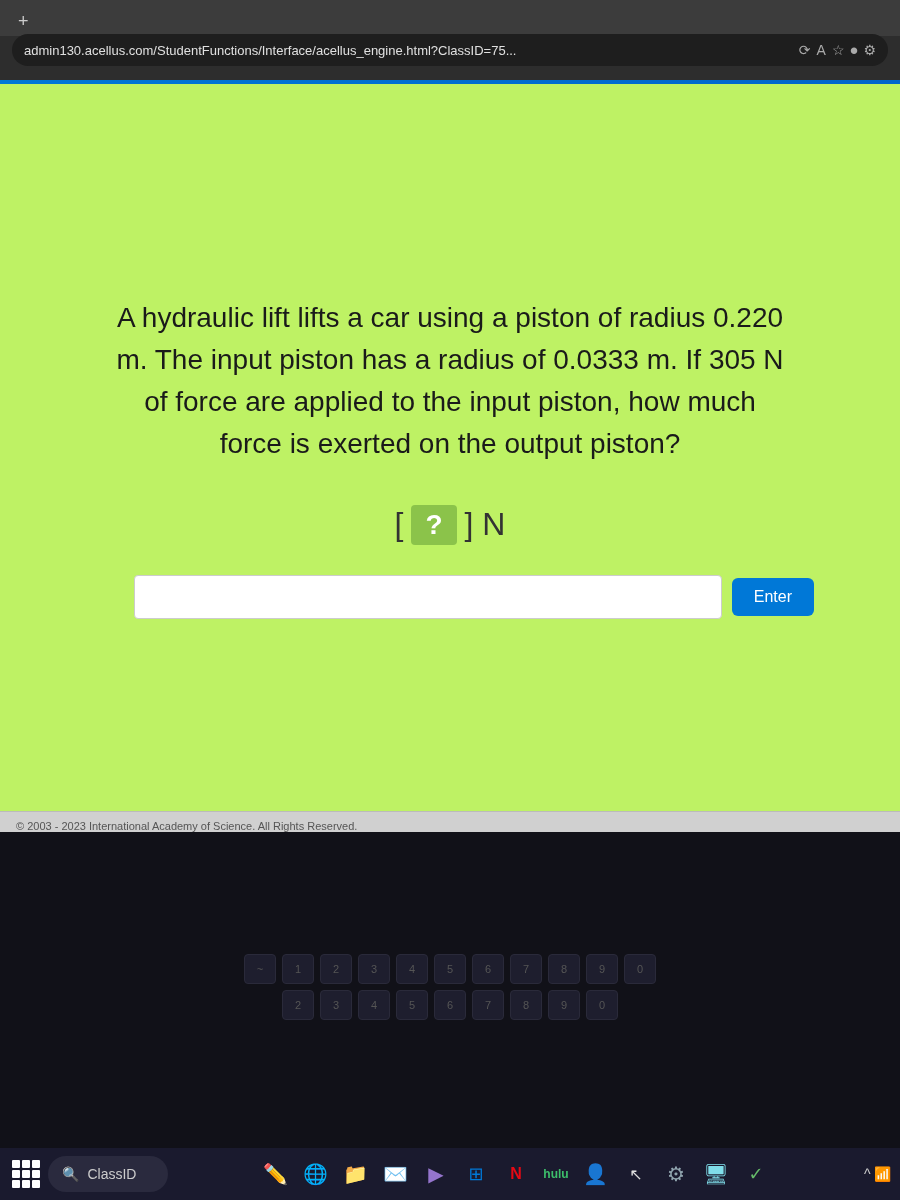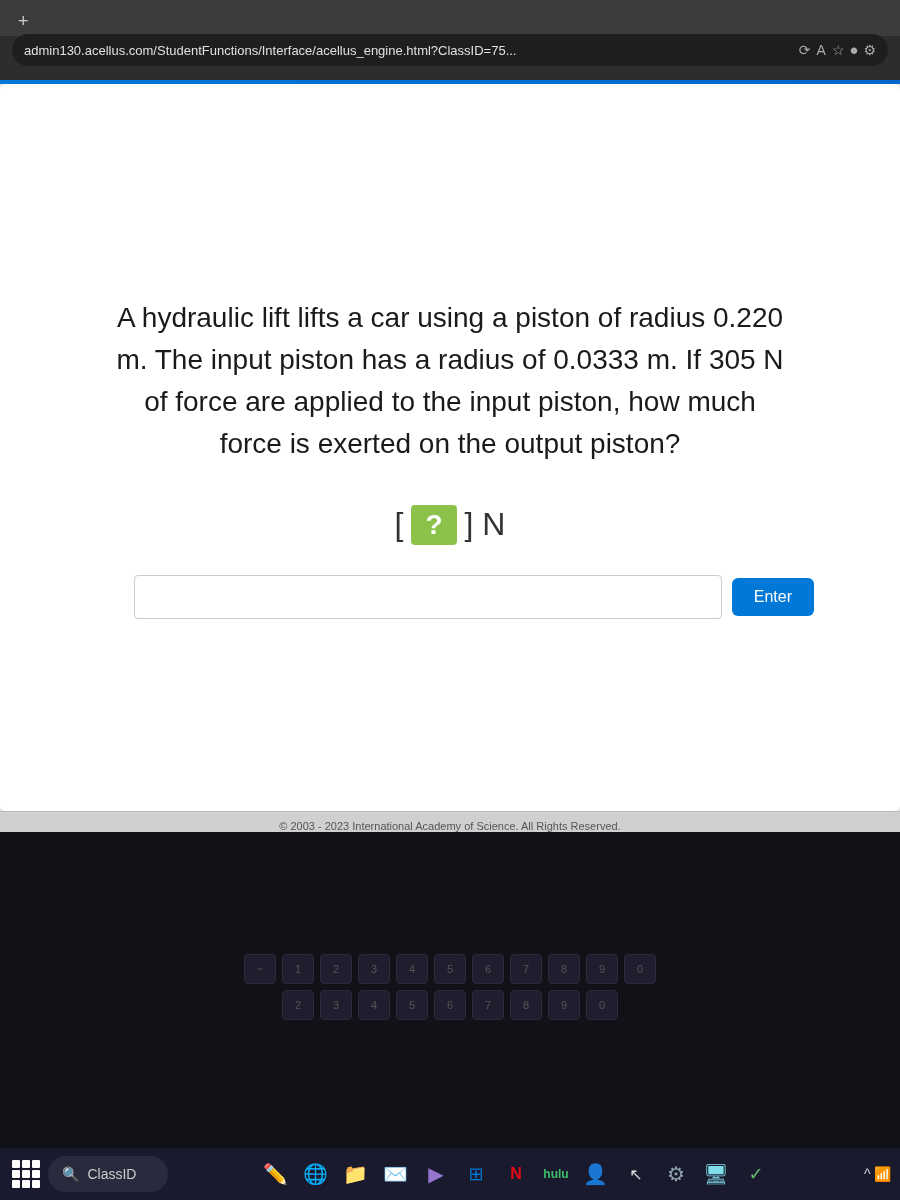--- a/index.html
+++ b/index.html
@@ -93,22 +93,21 @@
 
     
     .question-area {
       flex: 1;
       display: flex;
       flex-direction: column;
       align-items: center;
       justify-content: center;
       width: 100%;
       padding: 40px 60px 20px;
-      background: #ffffff;
-      border-radius: 6px;
+      background: #bef264;
     }
 
     .question-text {
       font-size: 28px;
       font-weight: 400;
       color: #1a1a1a;
       text-align: center;
       line-height: 1.5;
       max-width: 680px;
       margin-bottom: 40px;
@@ -170,21 +169,20 @@
     }
 
     
     .footer {
       background: #d0d0d0;
       width: 100%;
       padding: 8px 16px;
       font-size: 11px;
       color: #555;
       border-top: 1px solid #bbb;
-      text-align: center;
     }
 
     
     .taskbar {
       position: absolute;
       bottom: 0;
       left: 0;
       width: 900px;
       height: 52px;
       background: #1a1a2e;

